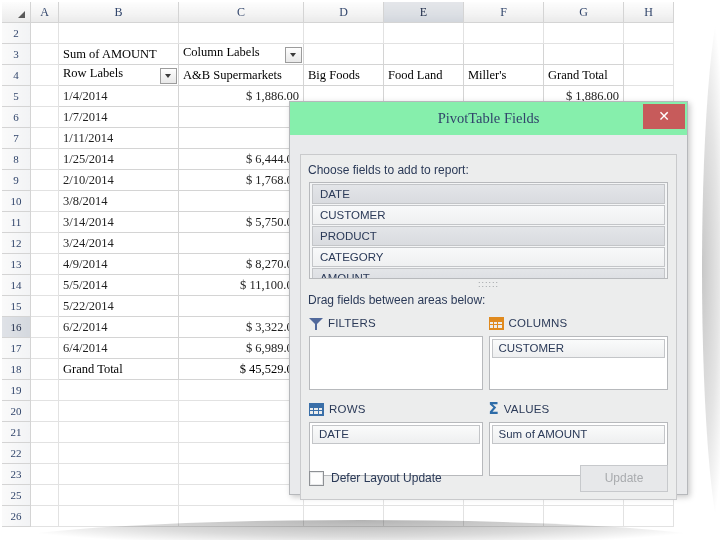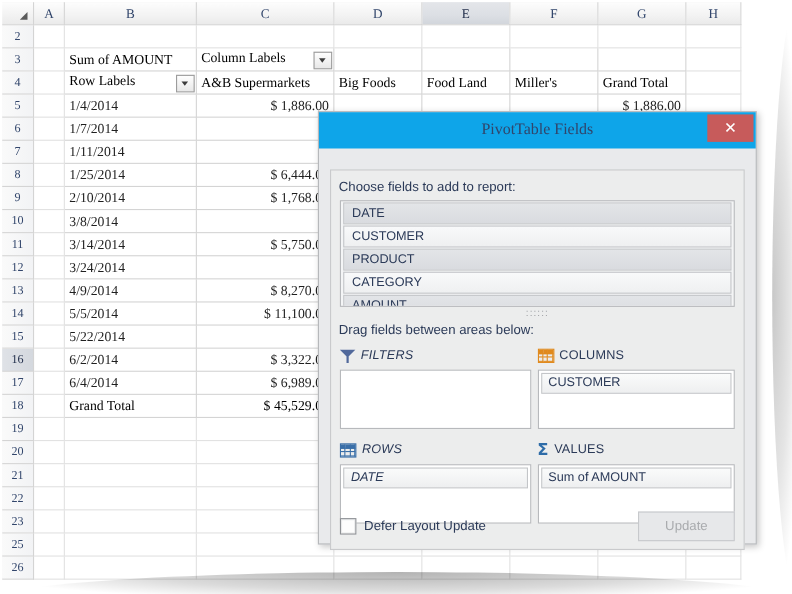--- a/index.html
+++ b/index.html
@@ -95,21 +95,21 @@
 
   
   #dialog{
     position:absolute;left:289px;top:101px;width:397px;height:392px;
     background:#e9eaec;border:1px solid #b6b8bb;
     box-shadow:2px 2px 6px rgba(0,0,0,.22);
     z-index:40;
   }
   #dlg-title{
     height:33px;line-height:33px;text-align:center;
-    font-size:14.5px;color:#31456b;background:#0ea5e9;
+    font-size:14.5px;color:#31456b;background:#86efac;
     font-family:"Liberation Serif", serif;
   }
   #dlg-close{
     position:absolute;right:2px;top:2px;width:42px;height:25px;
     background:#c75b5b;color:#fff;font-size:14px;line-height:25px;text-align:center;
     cursor:pointer;
   }
   #dlg-body{
     position:absolute;left:10px;top:36px;width:375px;height:344px;
     background:#eceded;border:1px solid #c9cacc;margin-top:16px;
@@ -130,21 +130,21 @@
   }
   .field-item.shaded{background:linear-gradient(to bottom,#e3e5e8,#d9dbdf);}
   .field-item.plain{background:linear-gradient(to bottom,#f8f9fa,#eff0f1);}
   #gripper{text-align:center;color:#9a9da1;font-size:9px;letter-spacing:1px;line-height:10px;height:12px;}
   .drag-label{
     font-size:12px;color:#2b3a58;padding:2px 0 6px 7px;
     font-family:"Liberation Sans", sans-serif;
   }
   .areas{display:flex;flex-wrap:wrap;padding:0 8px;gap:0;}
   .area{width:50%;box-sizing:border-box;}
-  .area.left{padding-right:6px;font-style:italic;}
+  .area.left{padding-right:6px;}
   .area-hd{display:flex;align-items:center;gap:5px;height:20px;margin-bottom:3px;}
   .area-hd span.t{font-size:11.5px;color:#2b3a58;letter-spacing:.2px;}
   .dropzone{
     height:48px;background:#ffffff;border:1px solid #b7b9bc;padding:2px;
   }
   .chip{
     height:17px;line-height:17px;padding-left:6px;font-size:11.5px;color:#2b3a58;
     background:linear-gradient(to bottom,#fafbfb,#eeeff0);border:1px solid #c3c5c8;
   }
   .grid-ico{border:1px solid currentColor;display:grid;grid-template-columns:1fr 1fr 1fr;grid-template-rows:4px 1fr 1fr;width:15px;height:13px;box-sizing:border-box;}

